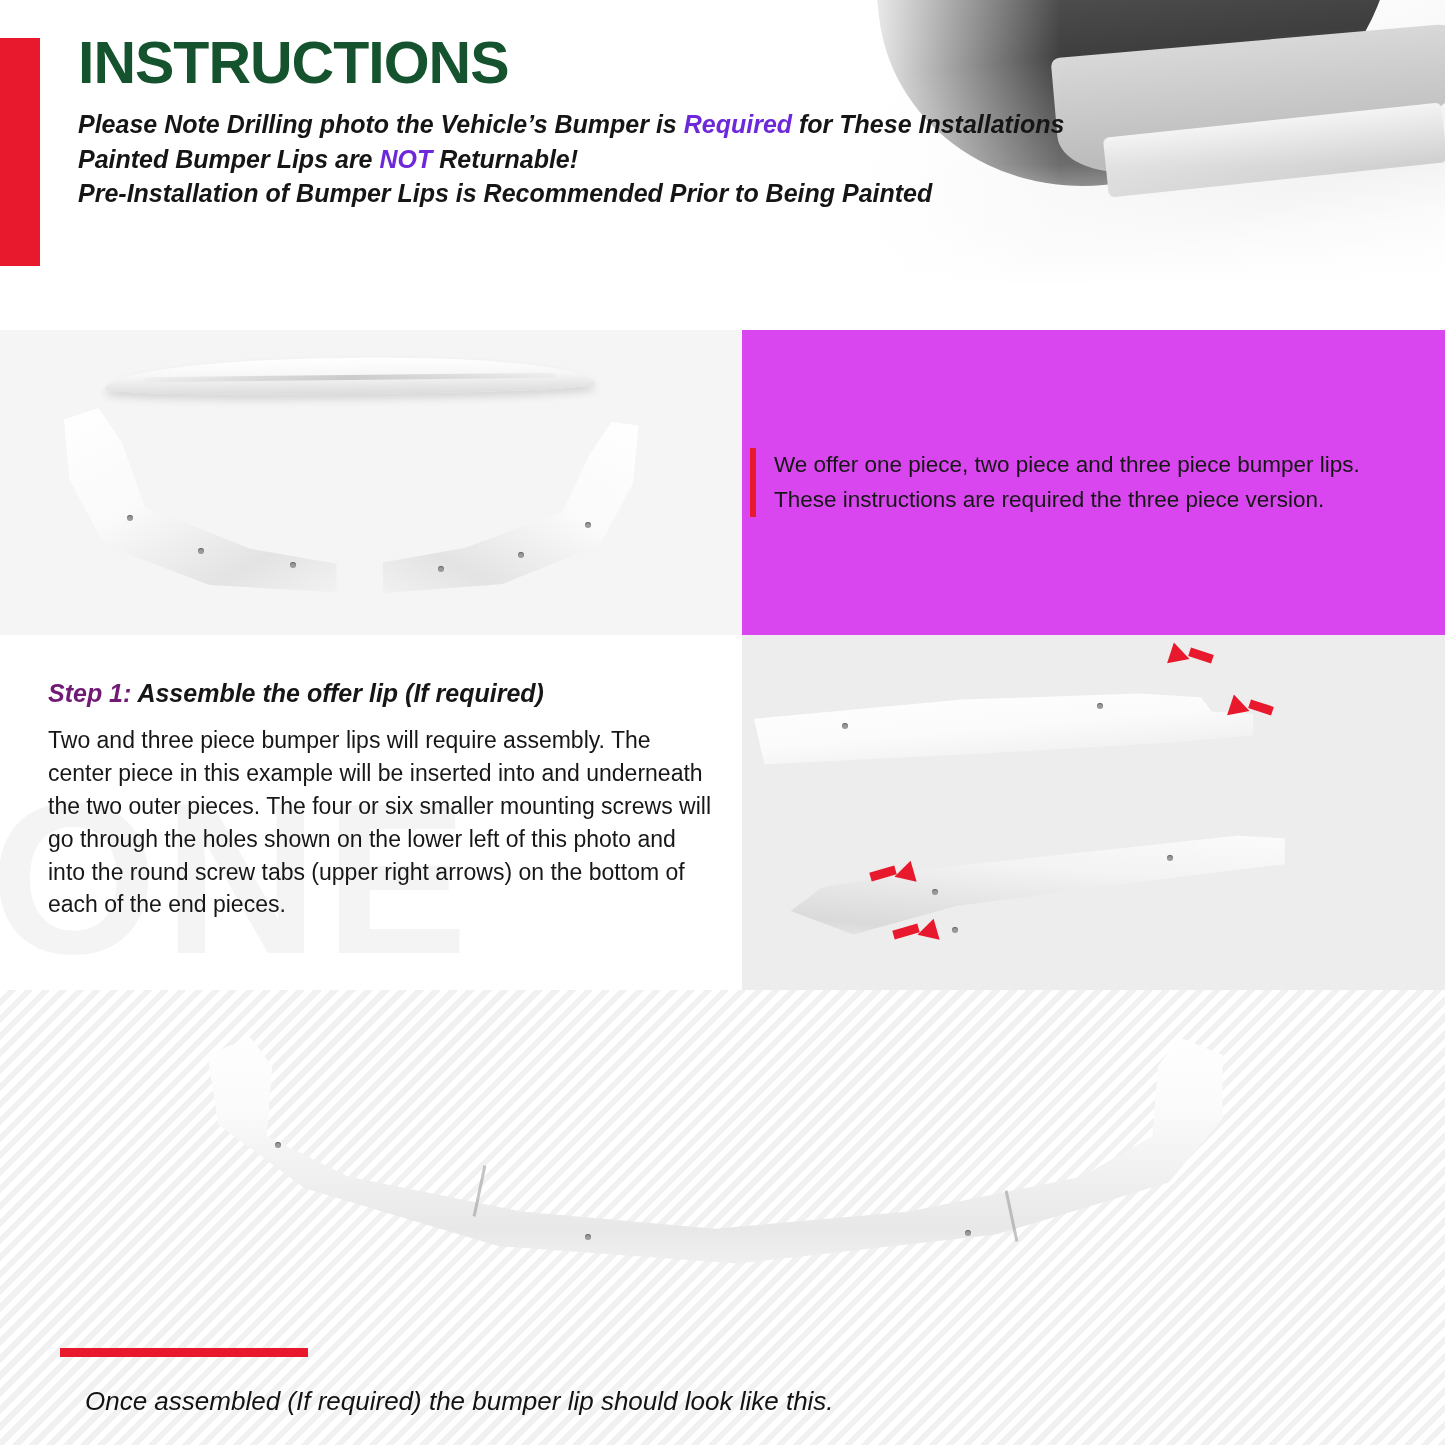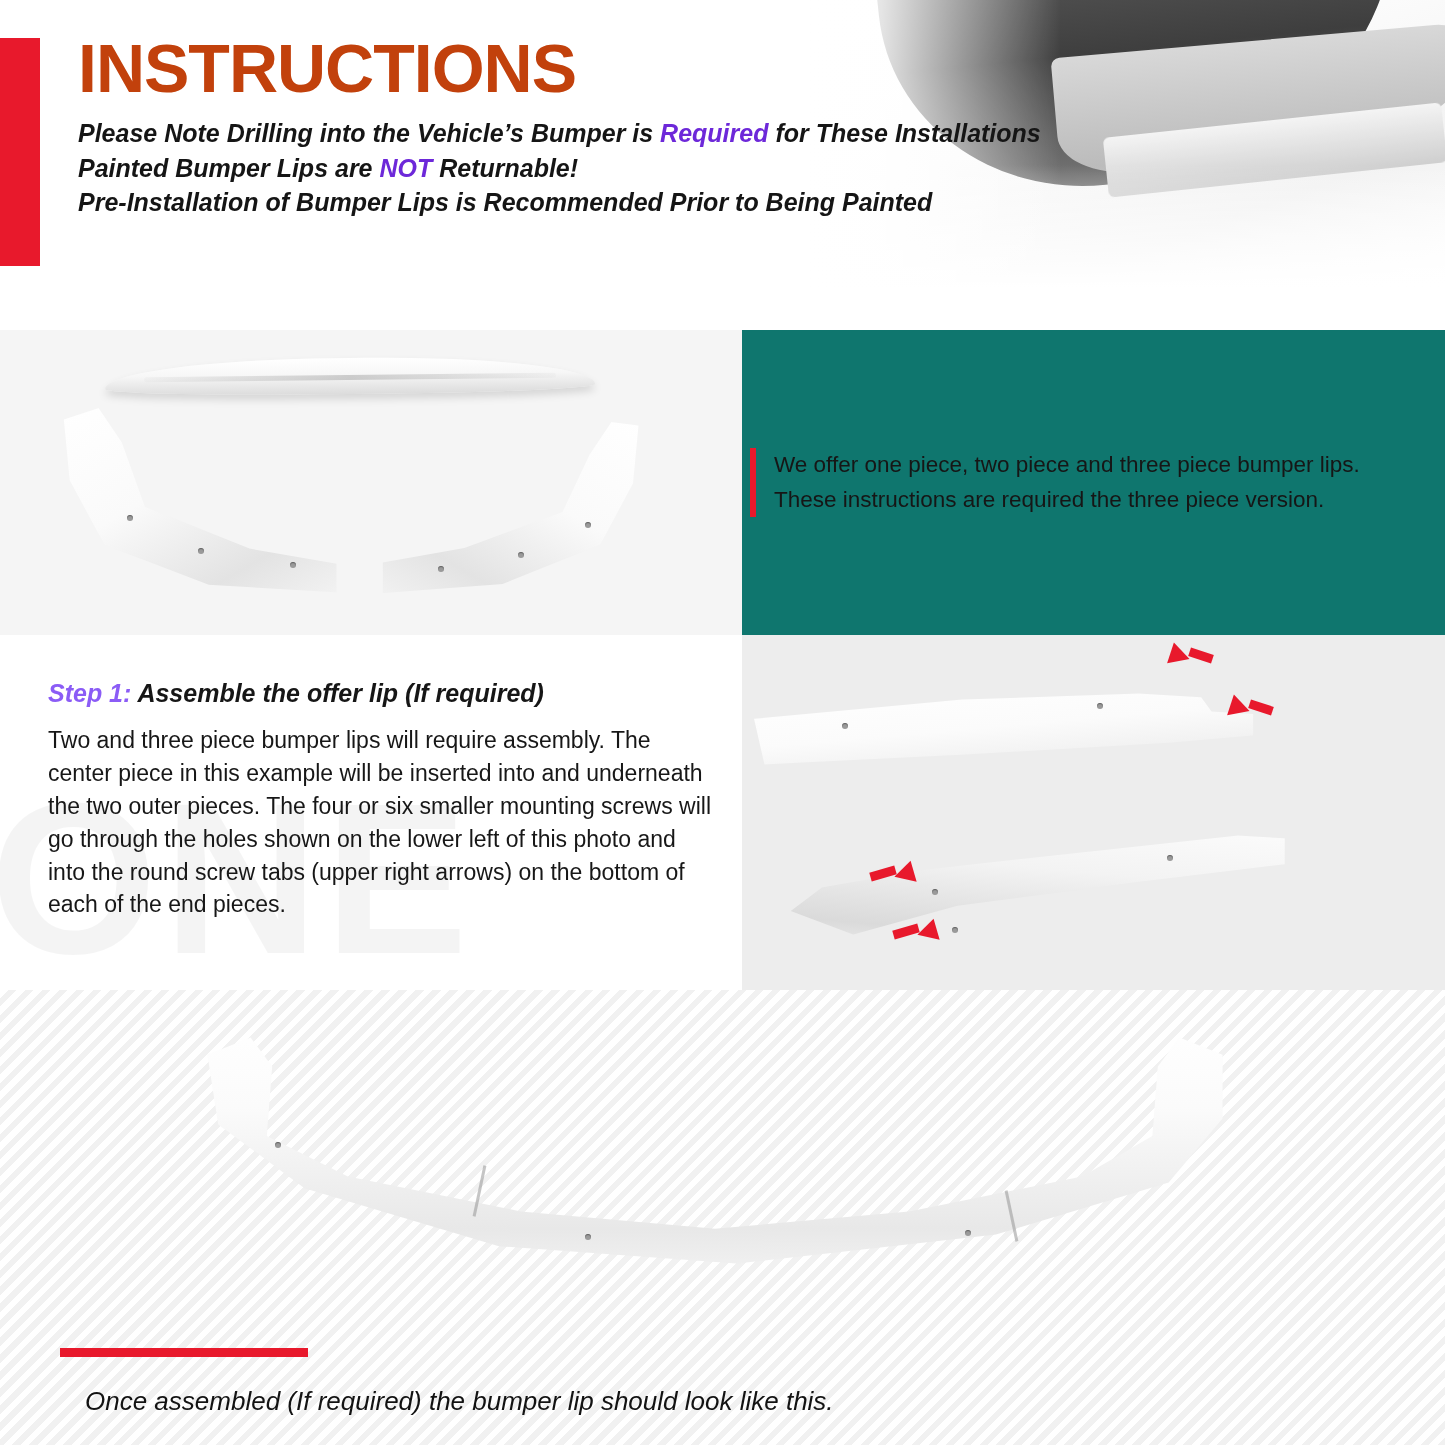--- a/index.html
+++ b/index.html
@@ -79,26 +79,26 @@
     height: 228px;
     background: #e8192c;
   }
   .title-block {
     position: absolute;
     left: 78px;
     top: 34px;
     z-index: 3;
   }
   .main-title {
-    font-size: 68px;
+    font-size: 59px;
     font-weight: bold;
     letter-spacing: -1px;
     line-height: 1.0;
     margin: 0 0 14px 0;
-    color: #c2410c;
+    color: #14532d;
   }
   .sub-line {
     font-size: 25px;
     font-style: italic;
     font-weight: bold;
     line-height: 1.38;
     color: #151515;
     white-space: nowrap;
   }
   .red {
@@ -112,21 +112,21 @@
     display: flex;
   }
   .pieces-panel {
     width: 742px;
     background: #f5f5f5;
     position: relative;
     overflow: hidden;
   }
   .note-panel {
     flex: 1;
-    background: #0f766e;
+    background: #d946ef;
     position: relative;
     display: flex;
     align-items: center;
   }
   .note-inner {
     display: flex;
     margin-left: 8px;
   }
   .note-red-bar {
     width: 6px;
@@ -218,21 +218,21 @@
   }
   .step-heading {
     position: relative;
     font-size: 25px;
     font-weight: bold;
     font-style: italic;
     margin-bottom: 8px;
     color: #161616;
   }
   .step-heading .red {
-    color: #8b5cf6;
+    color: #701a75;
   }
   .step-body {
     position: relative;
     font-size: 23px;
     line-height: 1.43;
     color: #171717;
     margin-top: 16px;
   }
   .step-photo-panel {
     flex: 1;
@@ -325,21 +325,21 @@
     <div class="hp-shape-c"></div>
     <div class="hp-fade"></div>
   </div>
 
   <div class="red-bar-title"></div>
 
   <div class="title-block">
     <h1 class="main-title">INSTRUCTIONS</h1>
 
     <div class="sub-line">
-      <span>Please Note Drilling into the Vehicle’s Bumper is </span><span class="red">Required</span><span> for These Installations</span>
+      <span>Please Note Drilling photo the Vehicle’s Bumper is </span><span class="red">Required</span><span> for These Installations</span>
     </div>
 
     <div class="sub-line">
       <span>Painted Bumper Lips are </span><span class="red">NOT</span><span> Returnable!</span>
     </div>
 
     <div class="sub-line">Pre-Installation of Bumper Lips is Recommended Prior to Being Painted</div>
   </div>
 </div>
 

